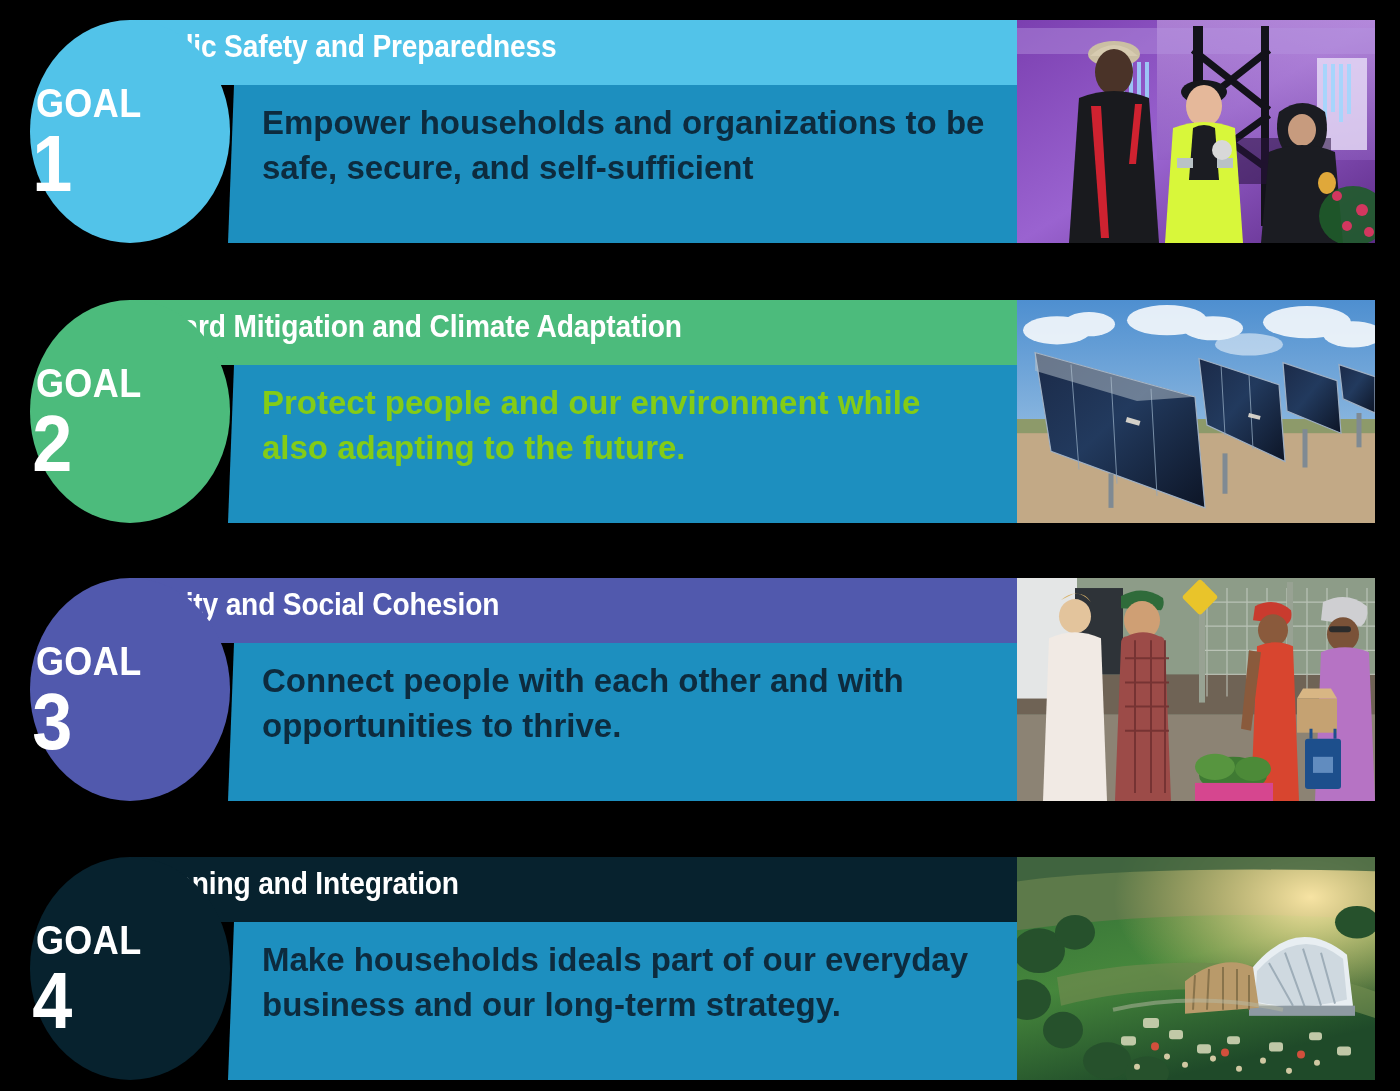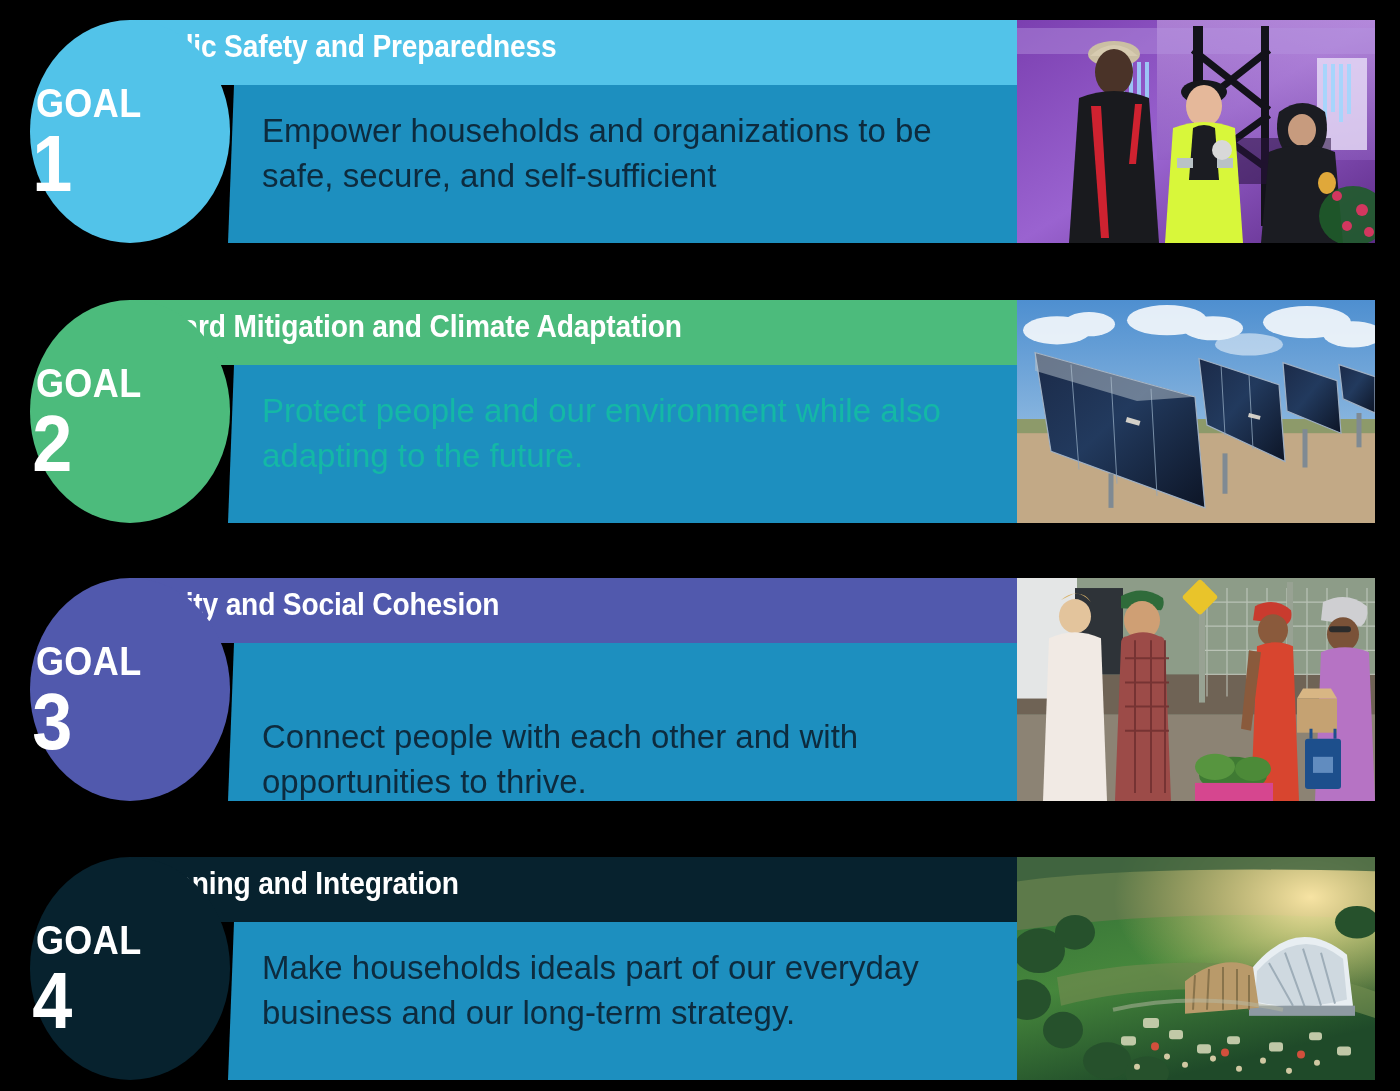--- a/index.html
+++ b/index.html
@@ -34,22 +34,22 @@
     position:absolute;left:235px;top:65px;width:782px;height:158px;
     background:#1d8fbf;
   }
   
   .body-notch{
     position:absolute;left:228px;top:65px;width:10px;height:158px;
     background:#1d8fbf;
     clip-path:polygon(60% 0,100% 0,100% 100%,0 100%);
   }
   .body-text{
-    position:absolute;left:262px;top:88px;width:730px;
-    color:#0d2b3e;font-size:33px;line-height:45px;font-weight:400;
+    position:absolute;left:262px;top:80px;width:730px;
+    color:#0d2b3e;font-size:33px;line-height:45px;font-weight:700;
   }
 
   
   .goal-blob{
     position:absolute;left:30px;top:0;width:200px;height:223px;
     border-radius:100px / 111px;
     display:flex;flex-direction:column;
     align-items:flex-start;justify-content:center;
     color:#ffffff;z-index:3;
   }
@@ -151,21 +151,21 @@
         </g>
       </svg>
     </div>
   </div>
 
   <div class="goal-row row-2">
     <div class="header-strip" style="background: rgb(76, 187, 124);"></div>
     <div class="body-notch" style="background: rgb(29, 143, 191);"></div>
     <div class="body-strip" style="background: rgb(29, 143, 191);"></div>
     <div class="header-title">Hazard Mitigation and Climate Adaptation</div>
-    <div class="body-text" style="color: #14b8a6;">Protect people and our environment while also adapting to the future.</div>
+    <div class="body-text" style="color: #84cc16;">Protect people and our environment while also adapting to the future.</div>
     <div class="goal-blob" style="background: rgb(76, 187, 124);">
       <div class="goal-word">GOAL</div>
       <div class="goal-num">2</div>
     </div>
     <div class="photo">
       <svg viewBox="0 0 358 221" preserveAspectRatio="none">
         <defs>
           <linearGradient id="p2sky" x1="0" y1="0" x2="0" y2="1">
             <stop offset="0" stop-color="#4e8fd0"></stop>
               <stop offset="1" stop-color="#b6d3ea"></stop>
@@ -213,21 +213,21 @@
         </g>
       </svg>
     </div>
   </div>
 
   <div class="goal-row row-3">
     <div class="header-strip" style="background: rgb(81, 89, 173);"></div>
     <div class="body-notch" style="background: rgb(29, 143, 191);"></div>
     <div class="body-strip" style="background: rgb(29, 143, 191);"></div>
     <div class="header-title">Equity and Social Cohesion</div>
-    <div class="body-text" style="color: rgb(13, 43, 62); margin-top: 48px;">Connect people with each other and with opportunities to thrive.</div>
+    <div class="body-text" style="color: rgb(13, 43, 62);">Connect people with each other and with opportunities to thrive.</div>
     <div class="goal-blob" style="background: rgb(81, 89, 173);">
       <div class="goal-word">GOAL</div>
       <div class="goal-num">3</div>
     </div>
     <div class="photo">
       <svg viewBox="0 0 358 222" preserveAspectRatio="none">
         <defs>
           <linearGradient id="p3bg" x1="0" y1="0" x2="0" y2="1">
             <stop offset="0" stop-color="#9aa79b"></stop>
               <stop offset="1" stop-color="#6c7a66"></stop>

